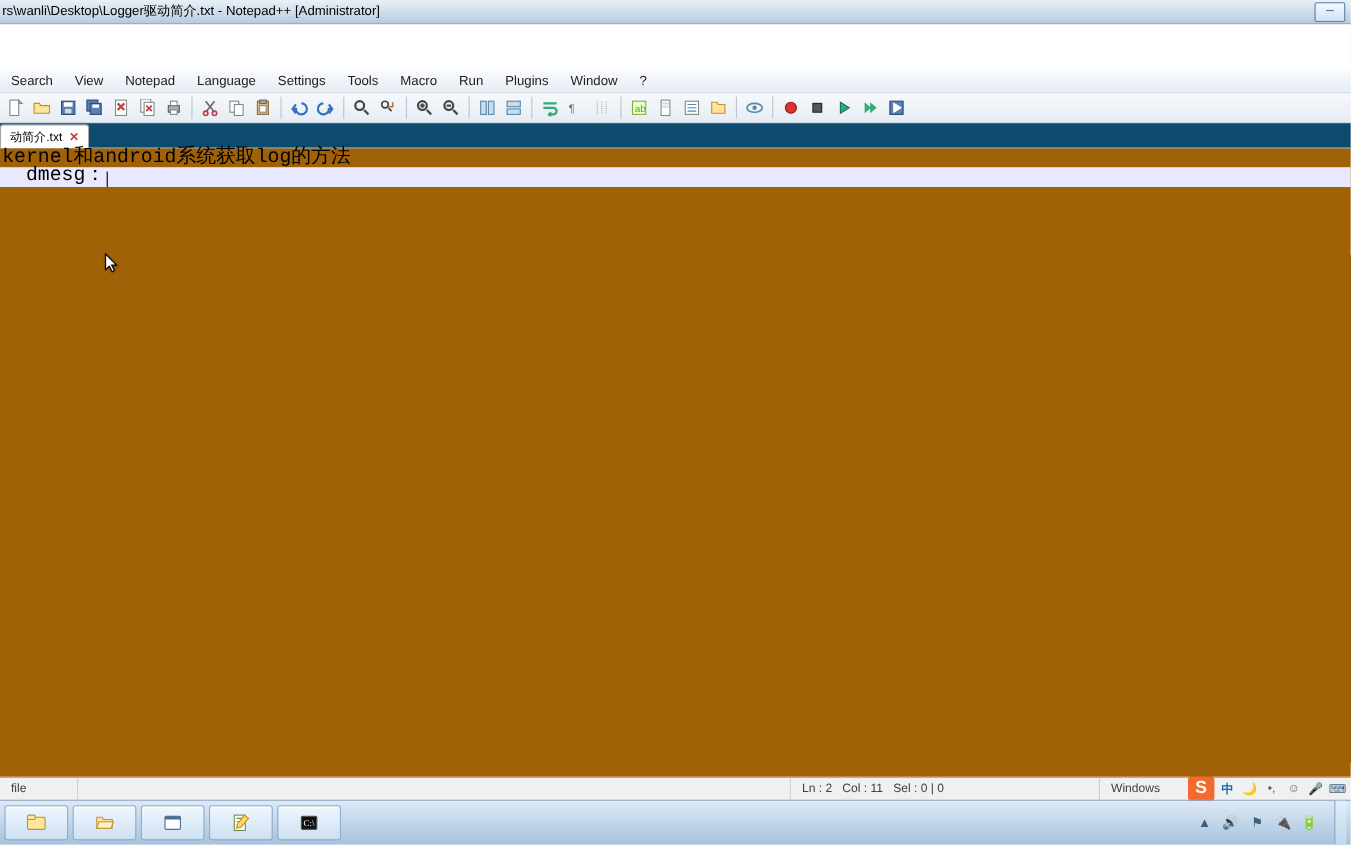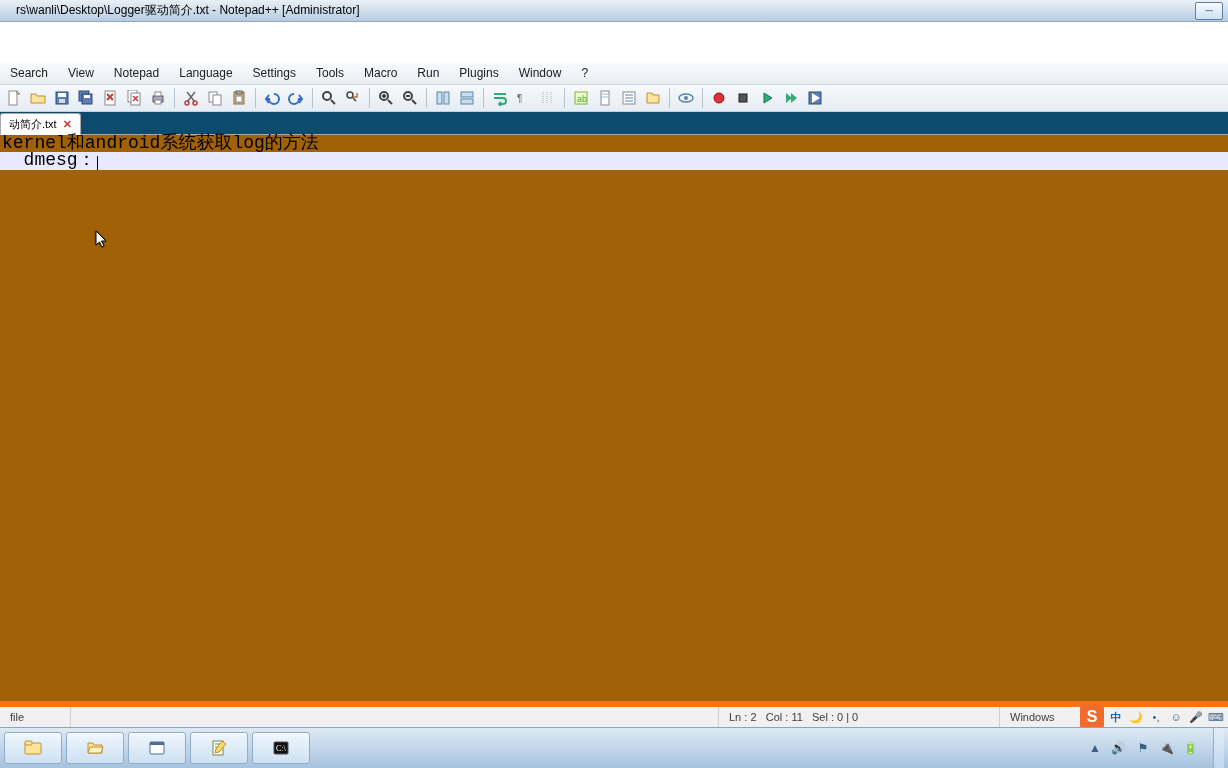--- a/index.html
+++ b/index.html
@@ -6,21 +6,21 @@
   .window { display:flex; flex-direction:column; width:1228px; height:768px; position:relative; overflow:hidden; }
 
   
   .titlebar {
     height:21px;
     background:linear-gradient(to bottom,#e9f0f6 0%,#d5e2ee 40%,#b7cbdf 100%);
     display:flex; align-items:center; justify-content:space-between;
     padding:0; border-bottom:1px solid #8ba6c4;
     color:#1b3a5a;
   }
-  .titlebar .title { padding-left:16px; font-size:12px; color:#000; white-space:nowrap; overflow:hidden;}
+  .titlebar .title { padding-left:2px; font-size:12px; color:#000; white-space:nowrap; overflow:hidden;}
   .win-controls { display:flex; gap:6px; padding-right:5px;}
   .win-btn { width:26px; height:16px; border:1px solid #5a7fa8; border-radius:2px;
     background:linear-gradient(to bottom,#f5faff,#cfe1f2); display:flex; align-items:center; justify-content:center; }
   .win-btn span { font-size:10px; color:#2b4a6a; }
 
   
   .menubar {
     height:22px;
     background:linear-gradient(to bottom,#fafcfe,#e7edf4);
     border-bottom:1px solid #c7d4e2;
@@ -57,21 +57,21 @@
   .editor { flex:1 1 auto; background:#a16207; position:relative; font-family:Consolas,"Courier New",monospace; font-size:18px; line-height:17px; }
   .line { white-space:pre; padding:0 2px; }
   .line.current { background:#e8e8ff; }
   .caret { display:inline-block; width:1px; height:14px; background:#000; vertical-align:text-bottom; margin-left:1px; animation:blink 1s steps(1) infinite; }
   @keyframes blink { 50% { opacity:0; } }
 
   .cursor-arrow { position:absolute; left:95px; top:95px; pointer-events:none; }
   .cursor-arrow svg { filter:drop-shadow(0 0 1px rgba(0,0,0,.5)); }
 
   
-  .statusbar { height:20px; background:#f0f0f0; border-top:6px solid #f97316; display:flex; align-items:center; font-size:11px; color:#404040;}
+  .statusbar { height:20px; background:#f0f0f0; border-top:1px solid #f97316; display:flex; align-items:center; font-size:11px; color:#404040;}
   .status-cell { padding:0 10px; border-right:1px solid #d0d0d0; height:100%; display:flex; align-items:center; }
   .status-cell.flex { flex:1 1 auto; }
   .status-cell.noborder { border-right:none; }
 
   
   .taskbar {
     height:40px;
     background:linear-gradient(to bottom,#dee9f4 0%,#bcd2e7 60%,#a6c2dd 100%);
     border-top:1px solid #88a5c4;
     display:flex; align-items:center; padding:0 4px; justify-content:space-between;

